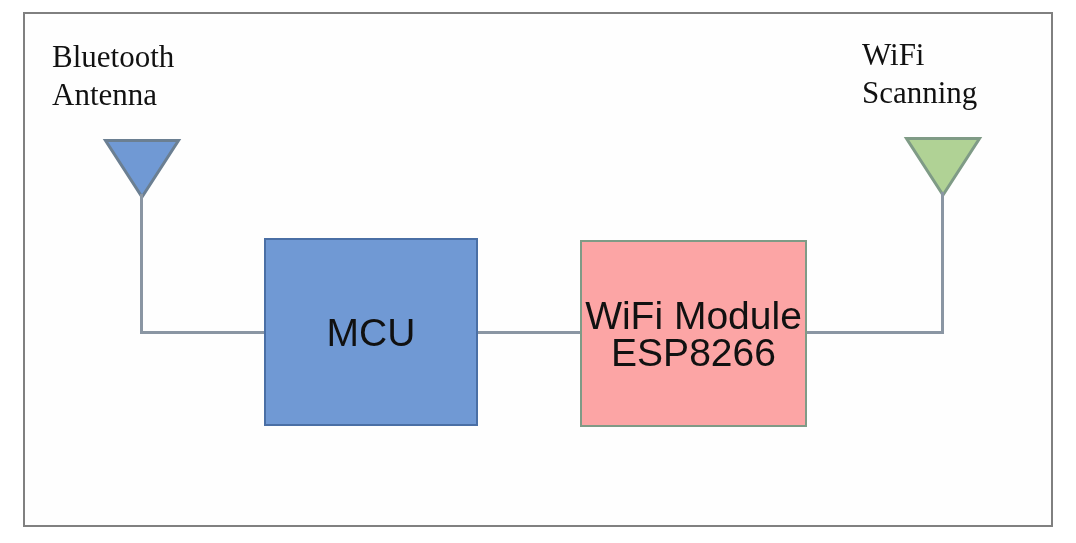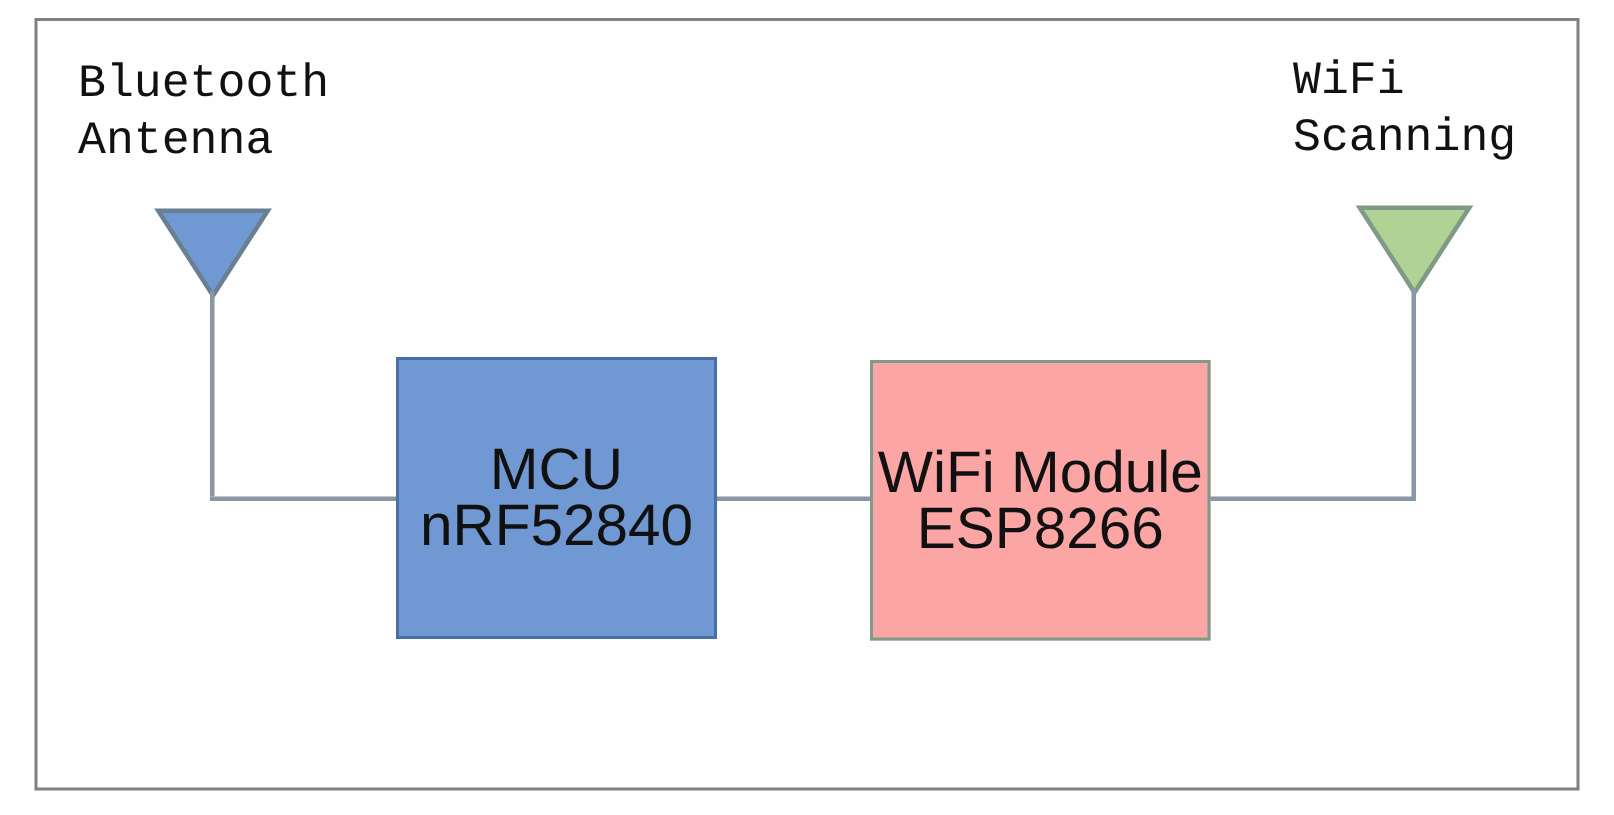--- a/index.html
+++ b/index.html
@@ -26,21 +26,21 @@
     height: 515px;
     border: 2px solid #808080;
     box-sizing: border-box;
     background: #fefefe;
   }
   .label {
     position: absolute;
     color: #111111;
     font-size: 31px;
     line-height: 38px;
-    font-family: Liberation Mono, monospace;
+    font-family: Liberation Serif, serif;
     white-space: pre-line;
     letter-spacing: 0px;
   }
   #bt-antenna-label {
     left: 52px;
     top: 38px;
     text-align: left;
   }
   #wifi-antenna-label {
     left: 862px;
@@ -134,21 +134,20 @@
   <div class="conn conn-v" style="left:140px; top:194px; height:137px;"></div>
   <div class="conn conn-h" style="left:140px; top:331px; width:128px;"></div>
 
   <div class="conn conn-h" style="left:476px; top:331px; width:108px;"></div>
 
   <div class="conn conn-h" style="left:796px; top:331px; width:148px;"></div>
   <div class="conn conn-v" style="left:941px; top:192px; height:142px;"></div>
 
   <div class="box" id="mcu-box">
     <span class="line1">MCU</span>
-    <span class="line2">nRF52840</span>
   </div>
 
   <div class="box" id="wifi-box">
     <span class="line1">WiFi Module</span>
     <span class="line2">ESP8266</span>
   </div>
 
 
 </div>
 

